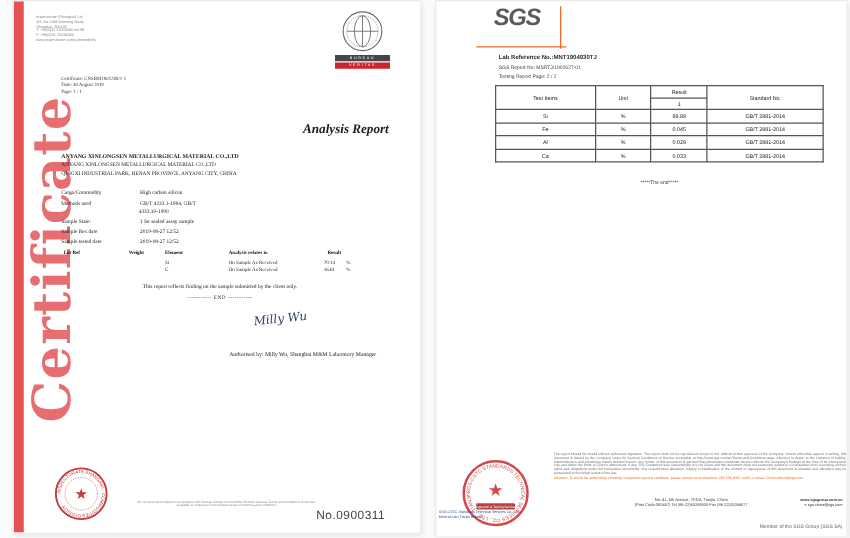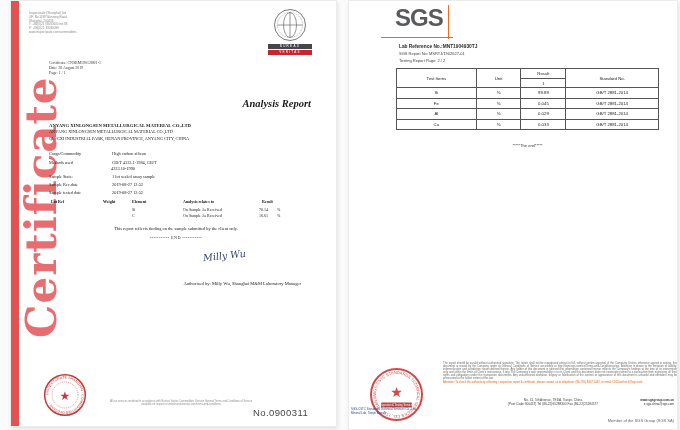--- a/index.html
+++ b/index.html
@@ -42,22 +42,22 @@
   .signature { position:absolute; left:192px; top:249px; font-size:9.5px; font-style:italic;
                font-family:"DejaVu Serif", serif; color:#33406b; transform:rotate(-6deg); }
   .authorised { position:absolute; left:30px; top:280px; width:260px; text-align:right; font-size:4.6px; color:#222; }
   .bv-stamp { position:absolute; left:32px; top:372px; width:44px; height:44px; }
   .ld-footer { position:absolute; left:92px; top:399px; width:156px; text-align:center;
                font-size:2.6px; line-height:3.2px; color:#8d8d8d; font-family:"Liberation Sans", sans-serif; }
   .doc-number { position:absolute; left:242px; top:392px; font-size:9.5px; color:#454545;
                 font-family:"Liberation Sans", sans-serif; letter-spacing:.4px;margin-top:14px; }
 
   
-  .sgs-logo { position:absolute; left:46px; top:3px; font-size:24px; font-weight:bold;
-              color:#595a5c; letter-spacing:-1px; font-family:"Liberation Sans", sans-serif; }
+  .sgs-logo { position:absolute; left:46px; top:3px; font-size:19px; font-weight:bold;
+              color:#595a5c; letter-spacing:-1px; font-family:"Liberation Sans", sans-serif;font-style:italic; }
   .sgs-hline { position:absolute; left:32px; top:36px; width:72px; height:1.2px; background:#f26a22; }
   .sgs-vline { position:absolute; left:99px; top:4px; width:1.2px; height:34px; background:#f26a22; }
   .rd-meta { position:absolute; left:50px; top:43px; color:#2b2b2b; }
   .rd-meta .m1 { font-weight:bold; font-size:4.8px; }
   .rd-meta .m2, .rd-meta .m3 { font-size:4px; margin-top:2px; color:#444; }
   .rd-table { position:absolute; left:47px; top:67px; width:263px; border-collapse:collapse;
               font-size:4.3px; color:#222; }
   .rd-table th, .rd-table td { border:0.6px solid #555; text-align:center; font-weight:normal; padding:0; }
   .rd-table .hrow1 th { height:10px; }
   .rd-table .hrow2 th { height:9px; }

